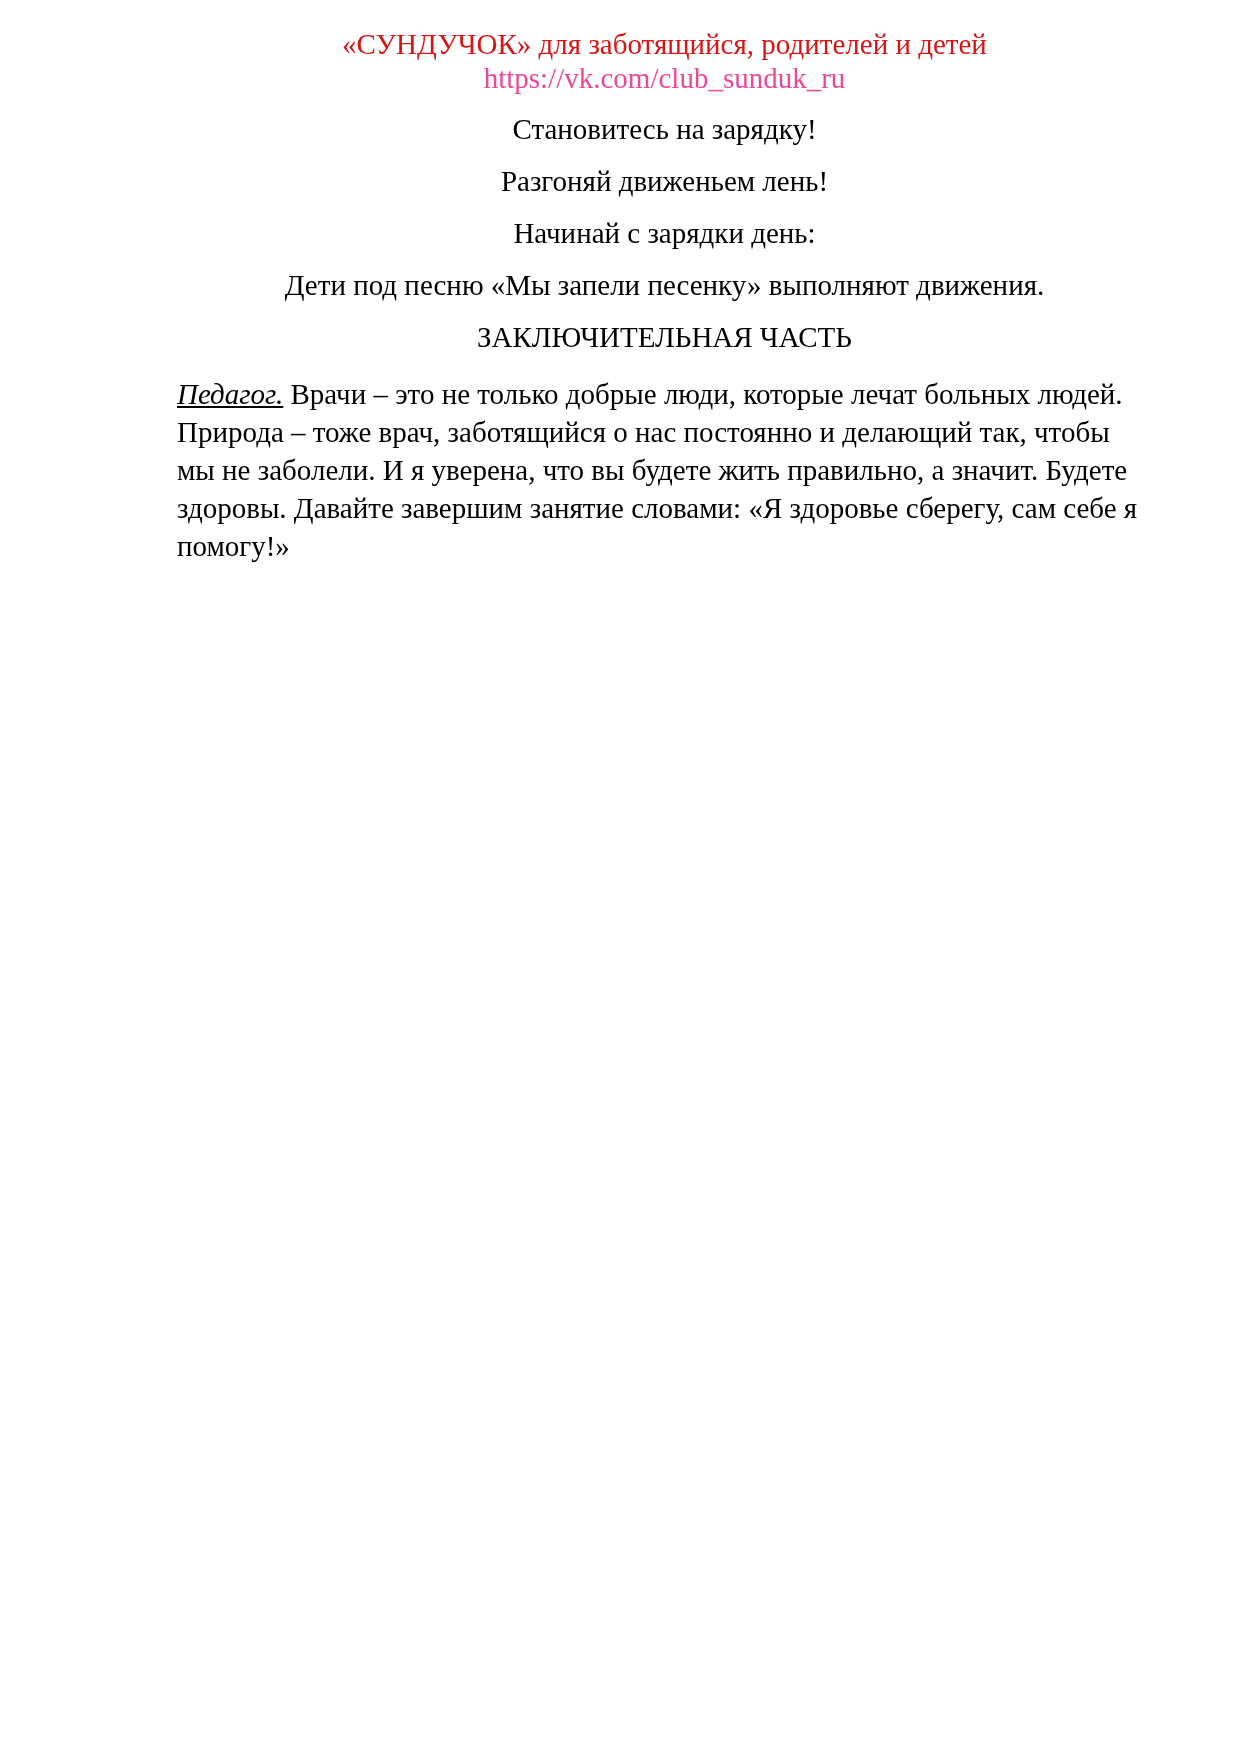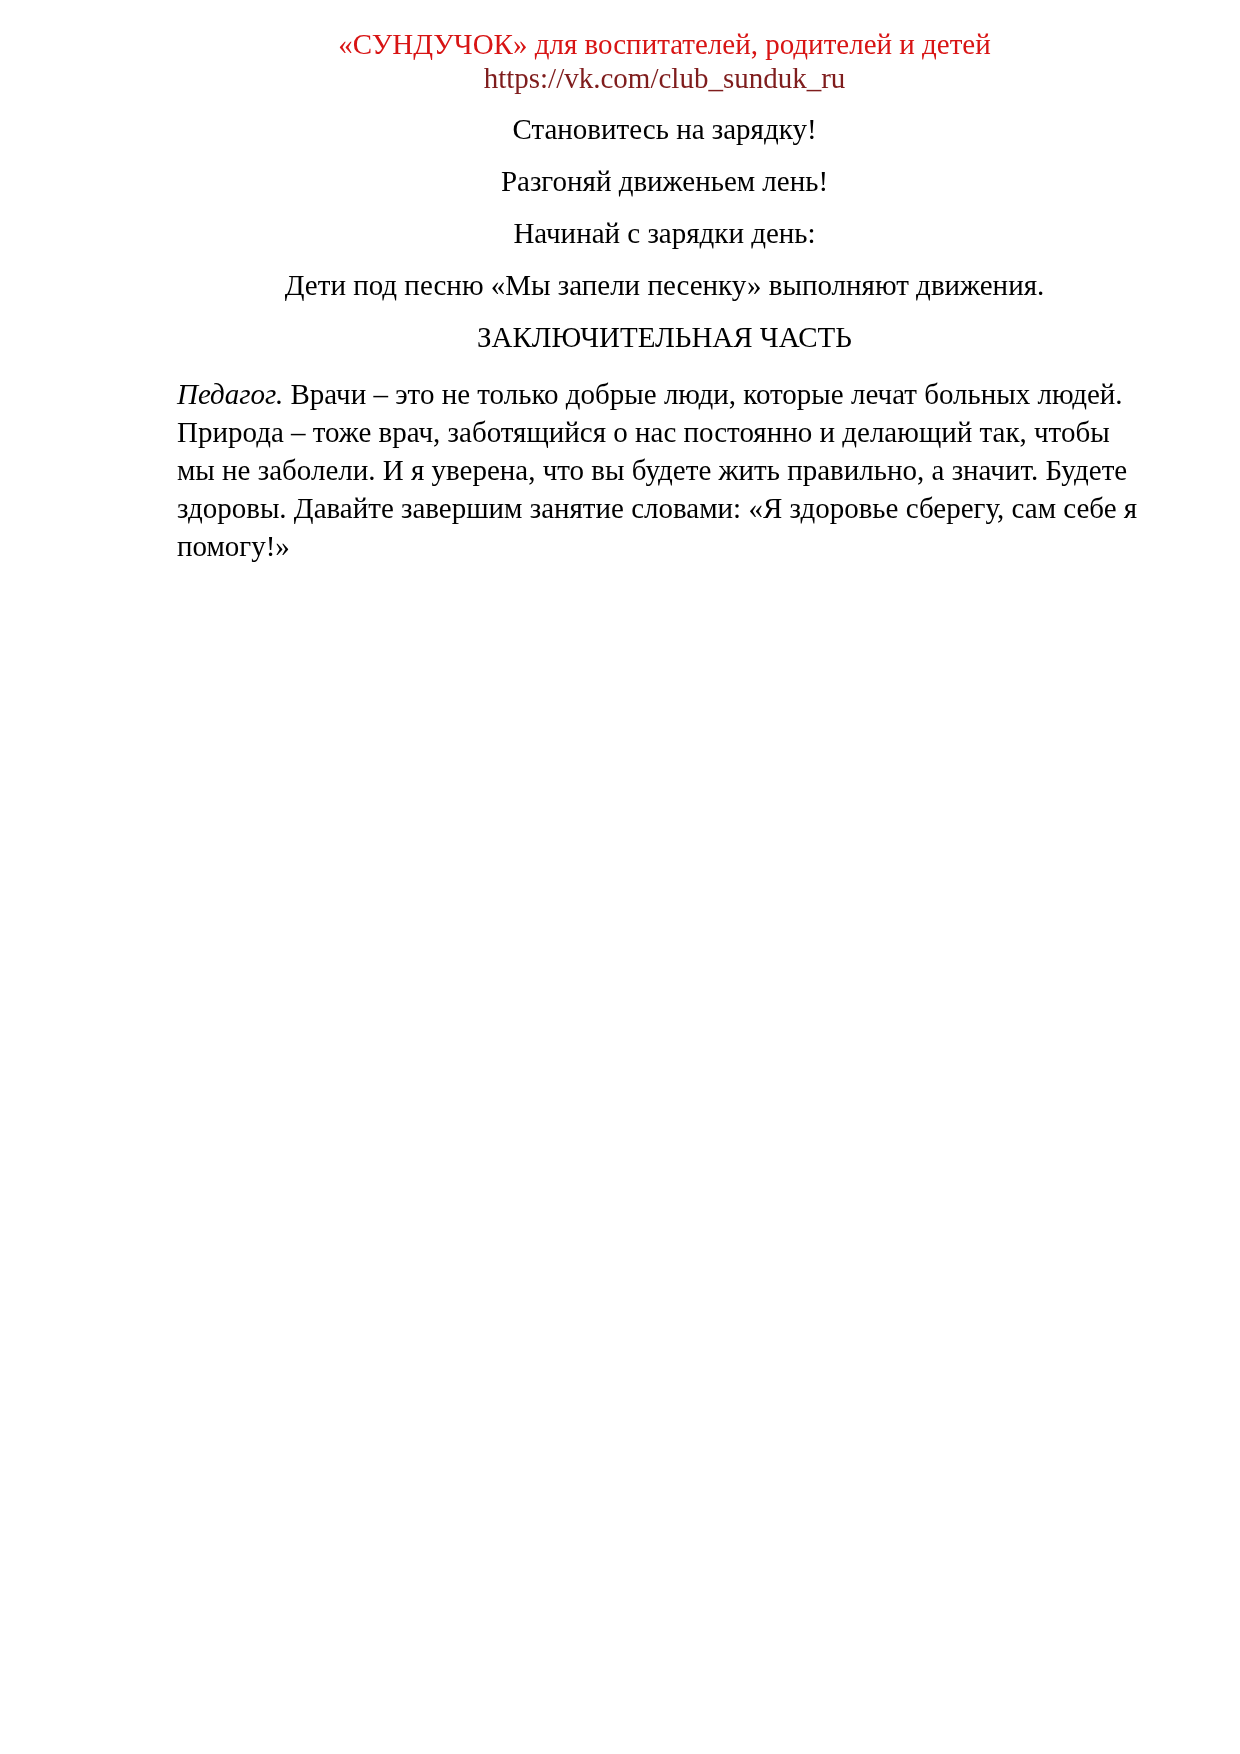--- a/index.html
+++ b/index.html
@@ -22,21 +22,21 @@
   .doc-header {
     text-align: center;
     color: #d81414;
     line-height: 34px;
   }
   .doc-header .line {
     margin: 0;
   }
   .doc-header .url {
     text-decoration: none;
-    color: #7f1d1d;
+    color: #ec4899;
     cursor: pointer;
   }
   .stanza {
     margin-top: 14px;
   }
   .stanza p {
     margin: 16px 0 16px 0;
     text-align: center;
     line-height: 36px;
   }
@@ -46,29 +46,30 @@
   .subheading {
     font-weight: bold;
   }
   .teacher-paragraph {
     margin: 20px 0 0 0;
     text-align: left;
     line-height: 38px;
   }
   .teacher-paragraph .lead {
     font-style: italic;
+    text-decoration: underline;
   }
 </style>
 </head>
 <body>
 
 <div class="page">
 
   <div class="doc-header">
-    <p class="line">«СУНДУЧОК» для воспитателей, родителей и детей</p>
+    <p class="line">«СУНДУЧОК» для заботящийся, родителей и детей</p>
     <p class="line">
       <span class="url">https://vk.com/club_sunduk_ru</span>
     </p>
   </div>
 
   <div class="stanza">
     <p>Становитесь на зарядку!</p>
     <p>Разгоняй движеньем лень!</p>
     <p>Начинай с зарядки день:</p>
     <p>Дети под песню «Мы запели песенку» выполняют движения.</p>

